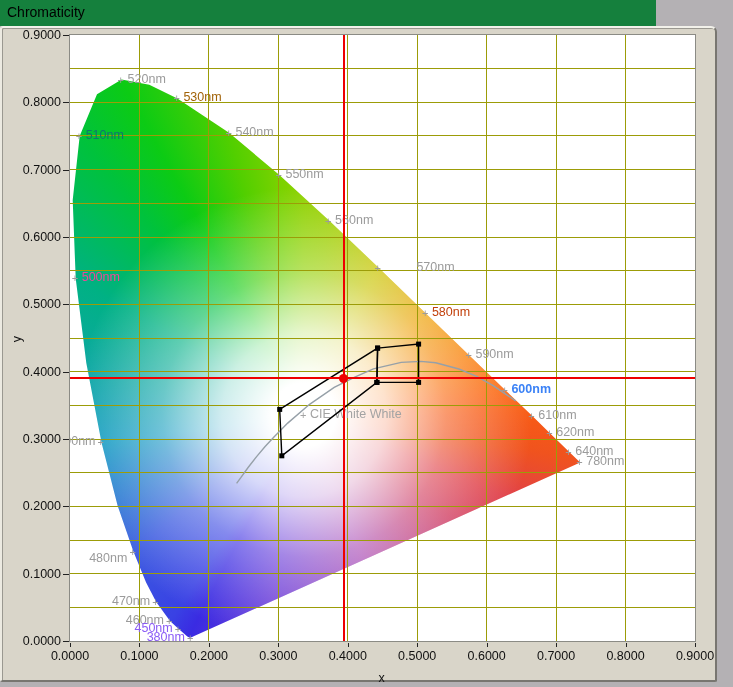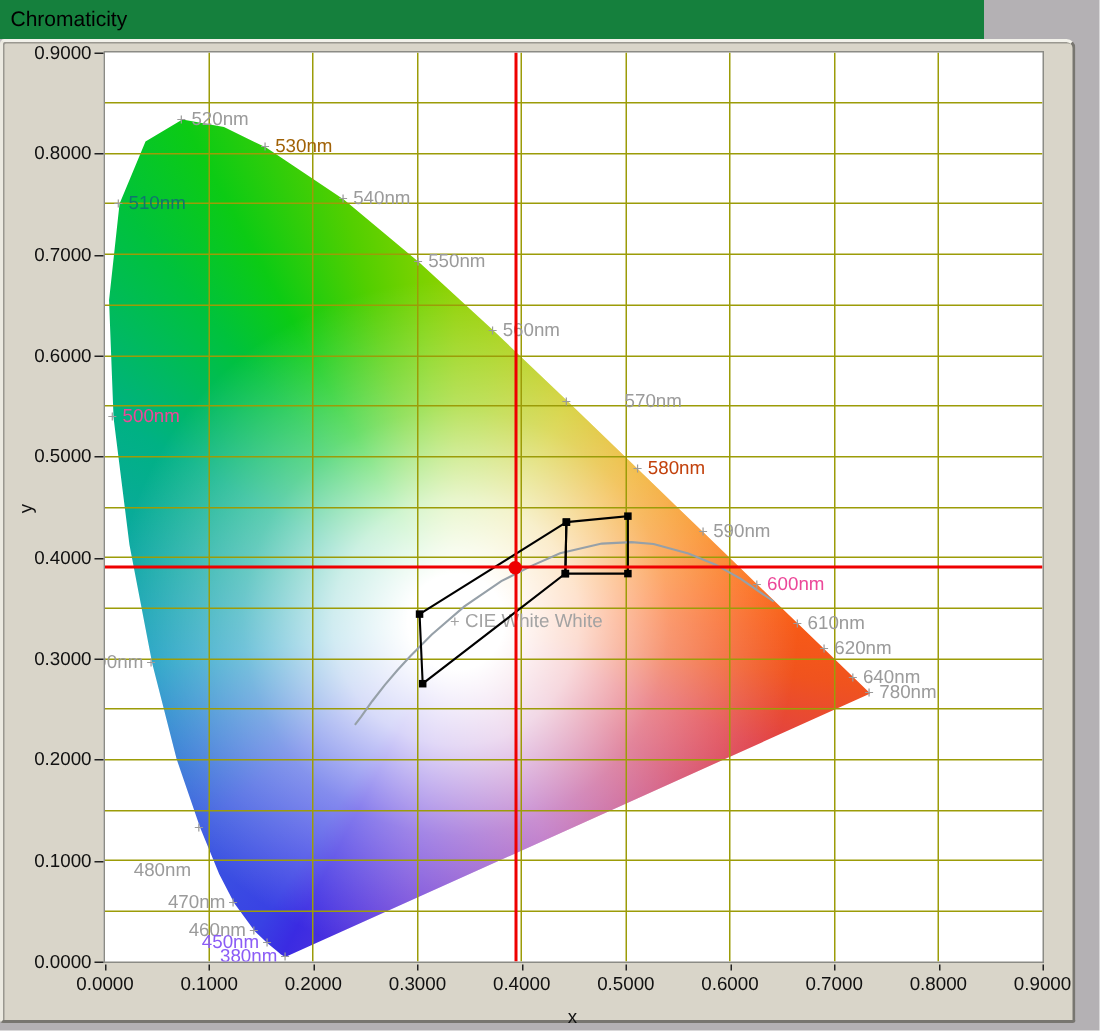--- a/index.html
+++ b/index.html
@@ -97,37 +97,37 @@
         <div class="wl-label" style="color: rgb(155, 155, 155); top: 131.851px; left: 215.444px;">550nm</div>
         <div class="wl-plus" style="left: 255.097px; top: 181.503px; color: rgb(155, 155, 155);">+</div>
         <div class="wl-label" style="color: rgb(155, 155, 155); top: 177.503px; left: 265.097px;">560nm</div>
         <div class="wl-plus" style="left: 304.403px; top: 228.502px; color: rgb(155, 155, 155);">+</div>
         <div class="wl-label" style="color: rgb(155, 155, 155); top: 224.502px; left: 314.403px; margin-left: 32px;">570nm</div>
         <div class="wl-plus" style="left: 351.903px; top: 274.356px; color: rgb(155, 155, 155);">+</div>
         <div class="wl-label" style="color: #c2410c; top: 270.356px; left: 361.903px;">580nm</div>
         <div class="wl-plus" style="left: 395.444px; top: 316.372px; color: rgb(155, 155, 155);">+</div>
         <div class="wl-label" style="color: rgb(155, 155, 155); top: 312.372px; left: 405.444px;">590nm</div>
         <div class="wl-plus" style="left: 431.417px; top: 351.183px; color: rgb(155, 155, 155);">+</div>
-        <div class="wl-label" style="color: #ec4899; top: 347.183px; left: 441.417px;">600nm</div>
+        <div class="wl-label" style="color: #3b82f6; top: 347.183px; left: 441.417px; font-weight: bold;">600nm</div>
         <div class="wl-plus" style="left: 458.361px; top: 377.107px; color: rgb(155, 155, 155);">+</div>
         <div class="wl-label" style="color: rgb(155, 155, 155); top: 373.107px; left: 468.361px;">610nm</div>
         <div class="wl-plus" style="left: 476.208px; top: 394.411px; color: rgb(155, 155, 155);">+</div>
         <div class="wl-label" style="color: rgb(155, 155, 155); top: 390.411px; left: 486.208px;">620nm</div>
         <div class="wl-plus" style="left: 495.306px; top: 412.861px; color: rgb(155, 155, 155);">+</div>
         <div class="wl-label" style="color: rgb(155, 155, 155); top: 408.861px; left: 505.306px;">640nm</div>
         <div class="wl-plus" style="left: 506.208px; top: 423.365px; color: rgb(155, 155, 155);">+</div>
         <div class="wl-label" style="color: rgb(155, 155, 155); top: 419.365px; left: 516.208px;">780nm</div>
         <div class="wl-plus" style="left: 5.65278px; top: 96.8653px; color: rgb(155, 155, 155);">+</div>
         <div class="wl-label" style="color: #0f766e; top: 92.8653px; left: 15.6528px;">510nm</div>
         <div class="wl-plus" style="left: 1.69444px; top: 239.477px; color: rgb(155, 155, 155);">+</div>
         <div class="wl-label" style="color: #ec4899; top: 235.477px; left: 11.6944px;">500nm</div>
         <div class="wl-plus" style="left: 27.5278px; top: 403.367px; color: rgb(155, 155, 155);">+</div>
         <div class="wl-label" style="color: rgb(155, 155, 155); top: 399.367px; right: 599.472px;">490nm</div>
         <div class="wl-plus" style="left: 59.4028px; top: 512.649px; color: rgb(155, 155, 155);">+</div>
-        <div class="wl-label" style="color: rgb(155, 155, 155); top: 538px; right: 567.597px;">480nm</div>
+        <div class="wl-label" style="color: rgb(155, 155, 155); top: 516px; right: 567.597px;">480nm</div>
         <div class="wl-plus" style="left: 82.1806px; top: 563.081px; color: rgb(155, 155, 155);">+</div>
         <div class="wl-label" style="color: rgb(155, 155, 155); top: 559.081px; right: 544.819px;">470nm</div>
         <div class="wl-plus" style="left: 96px; top: 582.002px; color: rgb(155, 155, 155);">+</div>
         <div class="wl-label" style="color: rgb(155, 155, 155); top: 578.002px; right: 531px;">460nm</div>
         <div class="wl-plus" style="left: 104.75px; top: 590.082px; color: rgb(155, 155, 155);">+</div>
         <div class="wl-label" style="color: #8b5cf6; top: 586.082px; right: 522.25px;">450nm</div>
         <div class="wl-plus" style="left: 116.903px; top: 598.633px; color: rgb(155, 155, 155);">+</div>
         <div class="wl-label" style="color: #8b5cf6; top: 594.633px; right: 510.097px;">380nm</div>
         <div class="wl-plus" style="left: 230.028px; top: 375.76px; color: rgb(163, 163, 163);">+</div>
         <div class="wl-label" style="left: 240.028px; top: 371.76px; color: rgb(163, 163, 163);">CIE White White</div>

